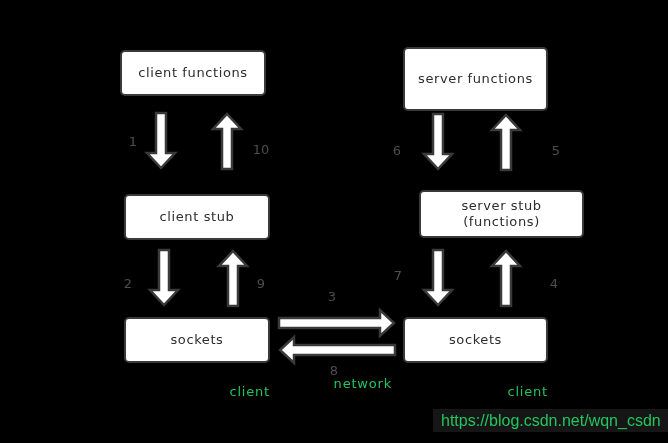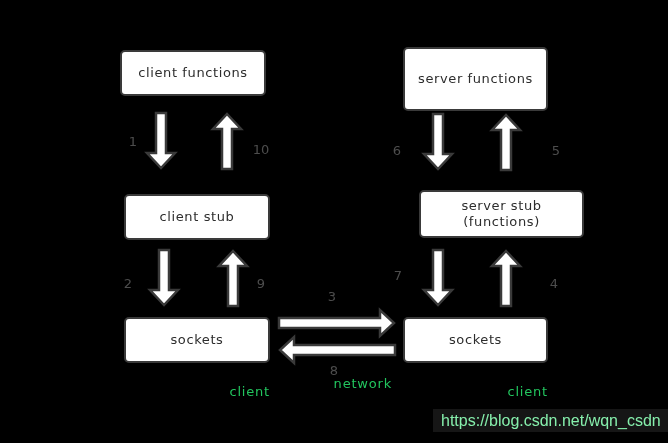--- a/index.html
+++ b/index.html
@@ -53,21 +53,21 @@
     color: #22c55e;
     font-size: 13px;
     letter-spacing: 0.8px;
     text-align: right;
   }
   .watermark {
     position: absolute;
     left: 433px;
     top: 409px;
     background: #161616;
-    color: #86efac;
+    color: #22c55e;
     font-family: "Liberation Sans", sans-serif;
     font-size: 16px;
     padding: 3px 8px 2px 8px;
     white-space: nowrap;
   }
 </style>
 </head>
 <body>
 
 <div id="stage">

